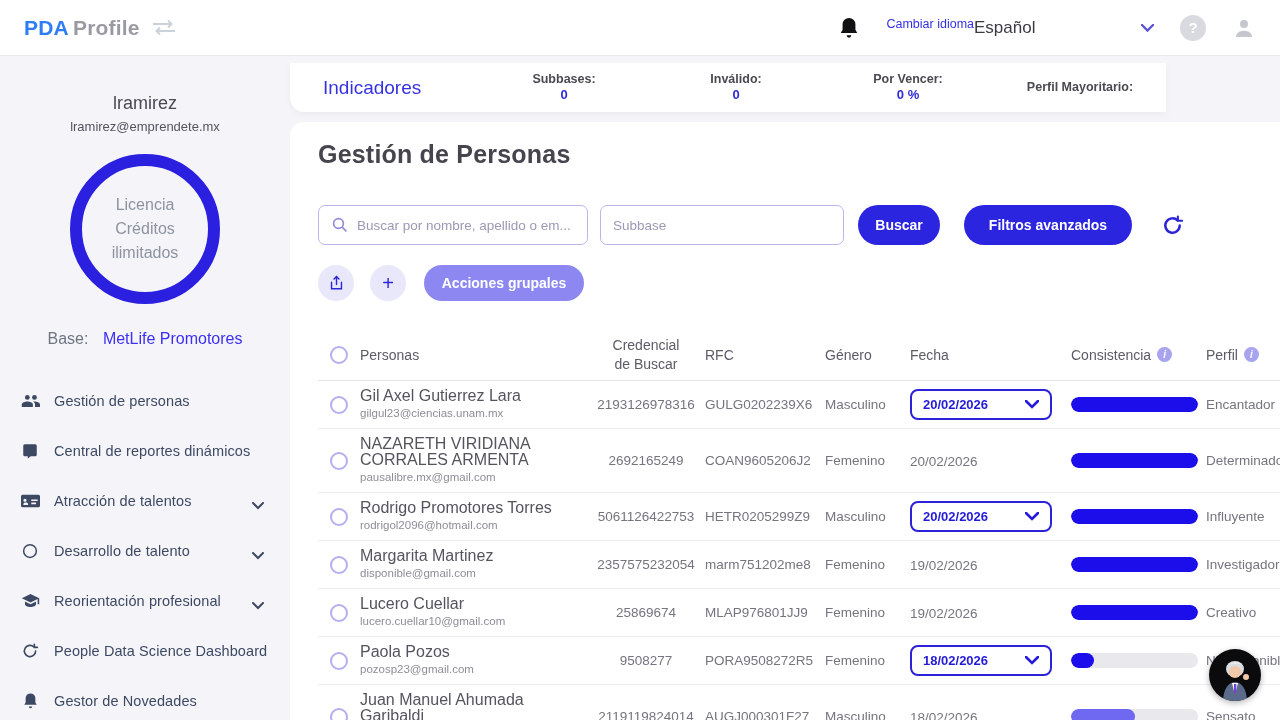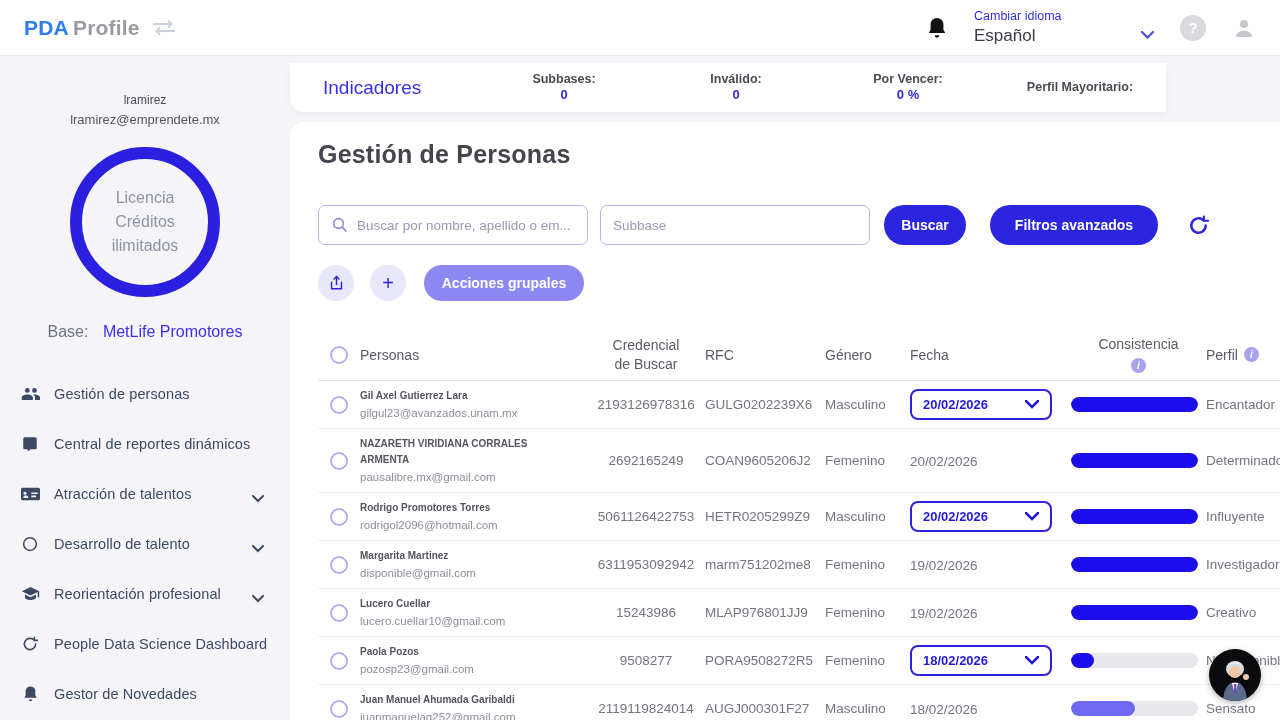--- a/index.html
+++ b/index.html
@@ -8,33 +8,33 @@
 
   
   .topbar { position:absolute; left:0; top:0; width:1280px; height:56px;
     background:#ffffff; border-bottom:1px solid #e9e9ee; display:flex;
     align-items:center; justify-content:space-between; padding:0 24px; z-index:5; }
   .logo-wrap { display:flex; align-items:center; gap:10px; }
   .logo { font-size:21px; font-weight:bold; letter-spacing:0.2px; }
   .logo .p1 { color:#2e7df6; }
   .logo .p2 { color:#9a9aa2; margin-left:4px; }
   .topbar-right { display:flex; align-items:center; gap:26px; }
-  .lang-block { display:flex; flex-direction:column; line-height:1.25; cursor:pointer; }
+  .lang-block { display:flex; line-height:1.25; cursor:pointer; }
   .lang-label { color:#3330e4; font-size:12.5px; }
   .lang-row { display:flex; align-items:center; gap:8px; width:180px; justify-content:space-between; }
   .lang-value { color:#3c3b45; font-size:17px; }
   .circle-help { width:26px; height:26px; border-radius:50%; background:#d9dadf;
     color:#ffffff; font-size:15px; font-weight:bold; display:flex;
     align-items:center; justify-content:center; }
 
   
   .sidebar { position:absolute; left:0; top:63px; width:290px; height:657px;
     background:#f5f5f9; padding-top:30px; }
   .side-user { text-align:center; }
-  .side-username { font-size:12px; color:#4a4953; }
+  .side-username { font-size:18px; color:#4a4953; }
   .side-email { font-size:13px; color:#55545e; margin-top:5px; }
   .license-circle { width:150px; height:150px; border-radius:50%;
     border:12px solid #2b1fe0; margin:20px auto 0 auto; display:flex;
     align-items:center; justify-content:center; text-align:center;
     color:#8d939e; font-size:16px; line-height:1.5; padding:10px; }
   .base-row { text-align:center; margin-top:26px; font-size:16px; }
   .base-label { color:#6e7480; }
   .base-value { color:#3b2ff0; margin-left:10px; cursor:pointer; }
   .menu { margin-top:28px; }
   .menu-item { height:50px; display:flex; align-items:center; padding:0 20px;
@@ -55,21 +55,21 @@
 
   
   .content { position:absolute; left:290px; top:122px; width:990px; height:598px;
     background:#ffffff; border-radius:14px 0 0 0; padding:18px 0 0 28px; overflow:hidden; }
   .page-title { font-size:25px; font-weight:bold; color:#46454e; letter-spacing:0.2px; }
 
   .search-row { display:flex; align-items:center; margin-top:36px; gap:12px; }
   .input-box { height:40px; border:1px solid #b9b6ee; border-radius:7px;
     display:flex; align-items:center; padding:0 12px; background:#ffffff; }
   .input-search { width:270px; gap:8px; }
-  .input-subbase { width:270px; }
+  .input-subbase { width:244px; }
   .input-box input { border:none; outline:none; flex:1; font-size:13.5px;
     font-family:"Liberation Sans", sans-serif; color:#ef4444; font-weight:500; background:transparent; }
   .input-box input::placeholder { color:#9b99b4; opacity:1; }
   .btn { border:none; cursor:pointer; color:#ffffff; font-weight:bold;
     font-family:"Liberation Sans", sans-serif; font-size:14px; border-radius:22px; height:40px; }
   .btn-primary { background:#2c25e0; }
   .btn-buscar { width:82px; margin-left:2px; }
   .btn-filtros { width:168px; margin-left:12px; }
   .refresh-btn { margin-left:14px; background:none; border:none; cursor:pointer;
     width:28px; height:28px; display:flex; align-items:center; justify-content:center; }
@@ -83,26 +83,26 @@
 
   
   .table { margin-top:28px; width:1068px; }
   .trow { display:grid;
     grid-template-columns:42px 232px 108px 118px 85px 160px 143px 180px;
     align-items:center; border-bottom:1px solid #ededf1; min-height:48px; }
   .thead { min-height:52px; border-bottom:1px solid #e3e3e9; color:#5c5b66; font-size:14px; }
   .cell-center { text-align:center; }
   .cell-pad7 { padding-left:7px; }
   .cell-pad5 { padding-left:5px; }
-  .cell-pad8 { padding-left:8px;flex-direction:column; }
+  .cell-pad8 { padding-left:8px; }
   .th-lines { line-height:1.35; }
   .th-flex { display:flex; align-items:center; gap:6px; }
   .sel-circle { width:18px; height:18px; border-radius:50%; border:2px solid #b4b0ef;
     margin:0 auto; cursor:pointer; background:#fff; }
-  .p-name { font-size:10px; color:#55545e; font-weight:bold; line-height:16px; }
+  .p-name { font-size:16px; color:#55545e; font-weight:normal; line-height:16px; }
   .p-email { font-size:11.5px; color:#8e8d98; line-height:15px; margin-top:2px; }
   .cell-text { font-size:13.5px; color:#75747f; }
   .date-plain { font-size:13.5px; color:#76757f; }
   .date-select { width:142px; height:31px; border:2px solid #2c22d8; border-radius:8px;
     display:flex; align-items:center; justify-content:space-between; padding:0 11px;
     color:#241bd8; font-size:13px; font-weight:bold; cursor:pointer; background:#fff; }
   .bar-track { width:127px; height:15px; border-radius:8px; background:#e9e9ed; overflow:hidden; }
   .bar-fill { height:15px; border-radius:8px; }
   .info-dot { width:15px; height:15px; border-radius:50%; background:#a7a3ef; color:#ffffff;
     font-size:10px; font-weight:bold; display:inline-flex; align-items:center;
@@ -329,21 +329,21 @@
         <span class="info-dot">i</span>
       </div>
     </div>
     <div id="table-body">
         <div class="trow">
           <div>
             <div class="sel-circle"></div>
           </div>
           <div style="padding:7px 14px 7px 0;">
             <div class="p-name">Gil Axel Gutierrez Lara</div>
-            <div class="p-email">gilgul23@avanzados.unam.mx</div>
+            <div class="p-email">gilgul23@ciencias.unam.mx</div>
           </div>
           <div class="cell-text cell-center">2193126978316</div>
           <div class="cell-text cell-pad5">GULG0202239X6</div>
           <div class="cell-text cell-pad7">Masculino</div>
           <div class="cell-pad7">
             <div class="date-select">
               <span>20/02/2026</span>
               <span style="display:flex;">
                 <svg width="14" height="9" viewBox="0 0 14 9">
                   <path d="M1 1l6 6 6-6" fill="none" stroke="#241bd8" stroke-width="2.6" stroke-linecap="round"></path>
@@ -406,40 +406,40 @@
           <div class="cell-text" style="white-space:nowrap;">Influyente</div>
         </div>
         <div class="trow">
           <div>
             <div class="sel-circle"></div>
           </div>
           <div style="padding:7px 14px 7px 0;">
             <div class="p-name">Margarita Martinez</div>
             <div class="p-email">disponible@gmail.com</div>
           </div>
-          <div class="cell-text cell-center">6311953092942</div>
+          <div class="cell-text cell-center">2357575232054</div>
           <div class="cell-text cell-pad5">marm751202me8</div>
           <div class="cell-text cell-pad7">Femenino</div>
           <div class="cell-pad7"><span class="date-plain">19/02/2026</span></div>
           <div class="cell-pad8">
             <div class="bar-track">
               <div class="bar-fill" style="width: 100%; background: rgb(27, 14, 235);"></div>
             </div>
           </div>
           <div class="cell-text" style="white-space:nowrap;">Investigador</div>
         </div>
         <div class="trow">
           <div>
             <div class="sel-circle"></div>
           </div>
           <div style="padding:7px 14px 7px 0;">
             <div class="p-name">Lucero Cuellar</div>
             <div class="p-email">lucero.cuellar10@gmail.com</div>
           </div>
-          <div class="cell-text cell-center">15243986</div>
+          <div class="cell-text cell-center">25869674</div>
           <div class="cell-text cell-pad5">MLAP976801JJ9</div>
           <div class="cell-text cell-pad7">Femenino</div>
           <div class="cell-pad7"><span class="date-plain">19/02/2026</span></div>
           <div class="cell-pad8">
             <div class="bar-track">
               <div class="bar-fill" style="width: 100%; background: rgb(27, 14, 235);"></div>
             </div>
           </div>
           <div class="cell-text" style="white-space:nowrap;">Creativo</div>
         </div>

